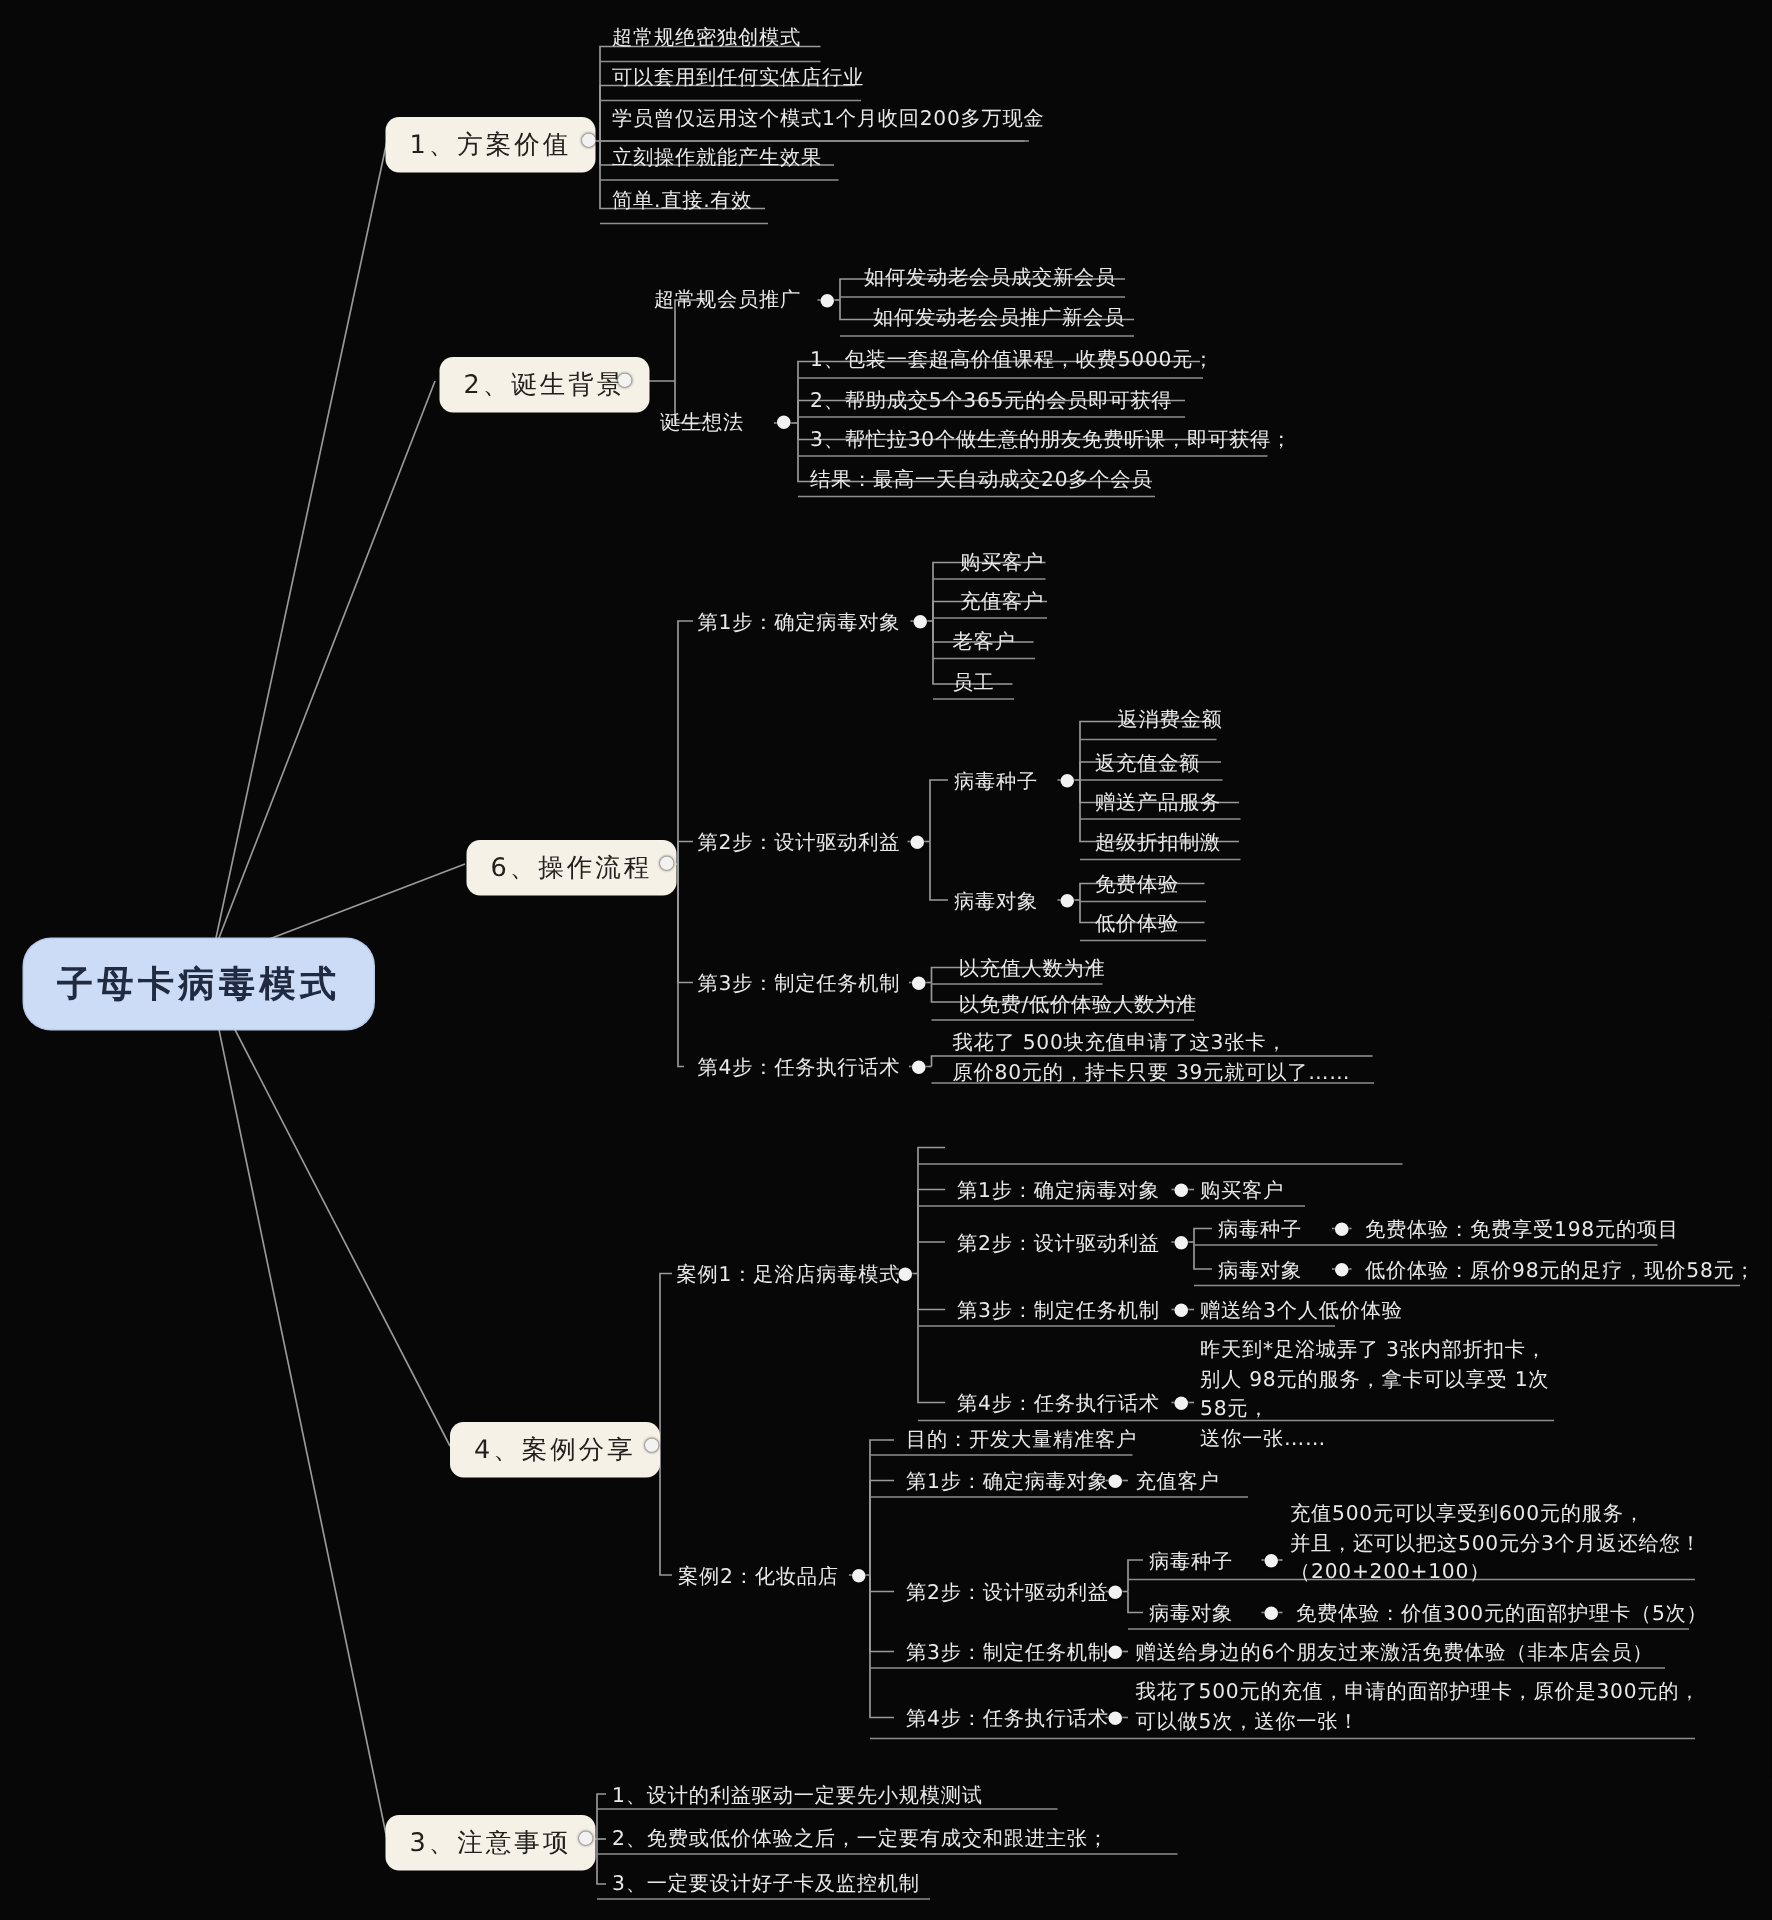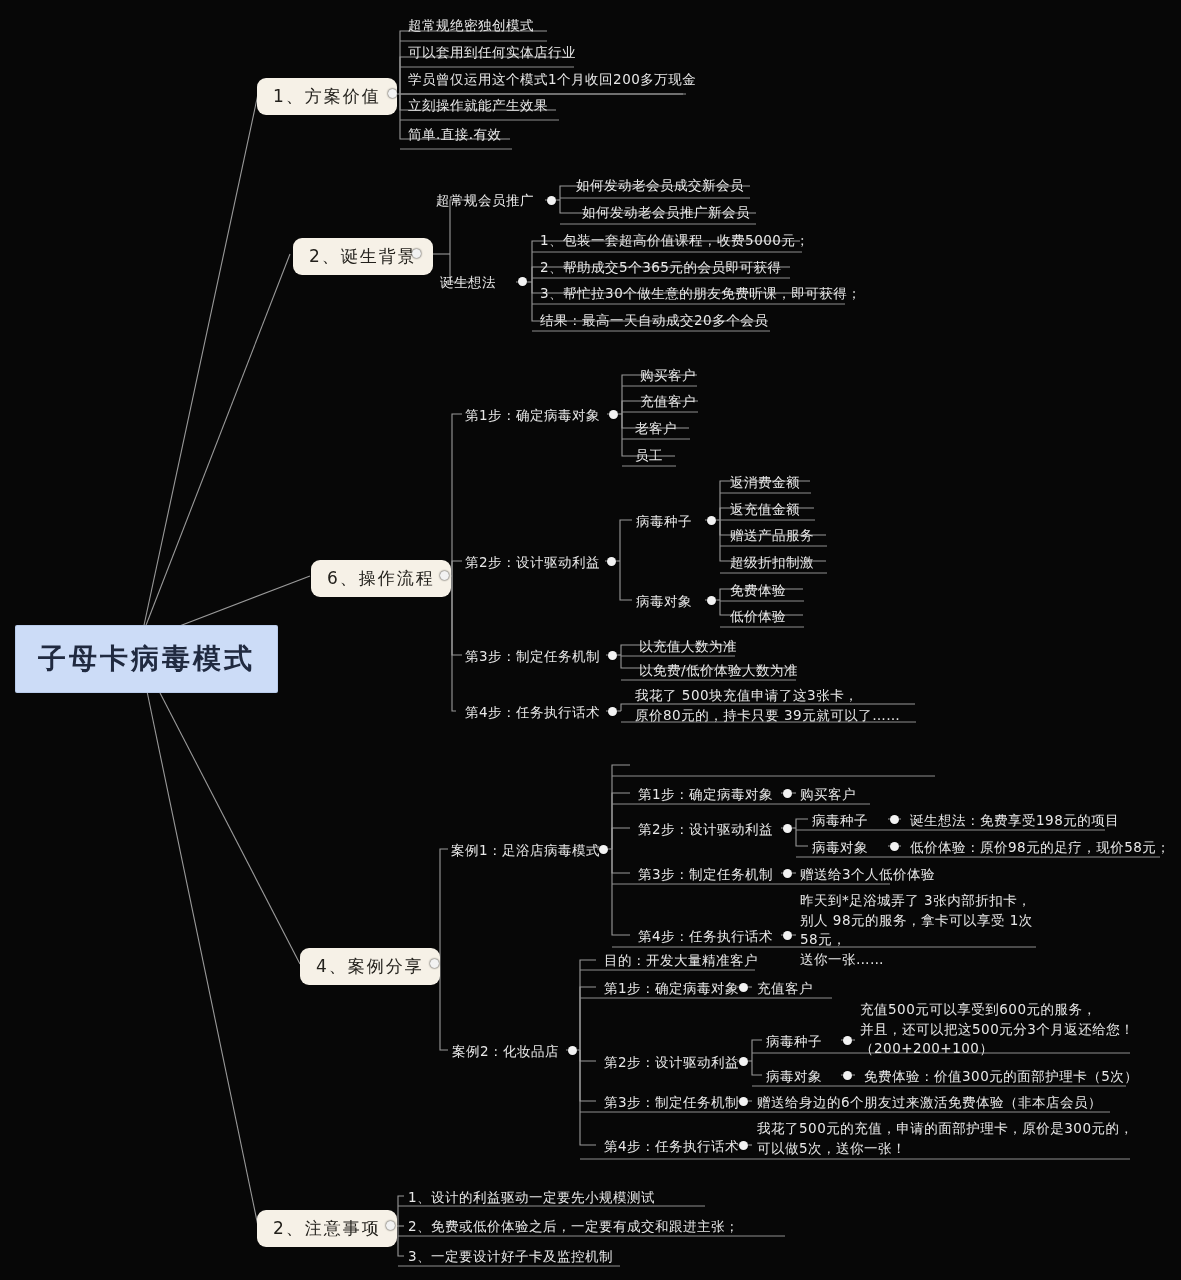--- a/index.html
+++ b/index.html
@@ -11,23 +11,23 @@
     font-family:"DejaVu Sans","Liberation Sans",sans-serif;
   }
   #wires{position:absolute;left:0;top:0;width:1181px;height:1280px;pointer-events:none;}
 
   
   .node{position:absolute;white-space:nowrap;}
 
   .root{
     background:#ccdcf7;
     color:#202a40;
-    border-radius:1px;
+    border-radius:18px;
     padding:14px 22px;
-    font-size:28px;
+    font-size:24px;
     letter-spacing:3px;
     font-weight:600;
     box-shadow:0 0 0 1px #b9cbea;
   }
 
   .lvl1{
     background:#f6f1e7;
     color:#23211c;
     border-radius:9px;
     padding:7px 16px;
@@ -247,21 +247,21 @@
   <div class="node lbl ul" style="left:636px;top:366px;">购买客户</div>
   <div class="node lbl ul" style="left:636px;top:392px;">充值客户</div>
   <div class="node lbl ul" style="left:631px;top:419px;">老客户</div>
   <div class="node lbl ul" style="left:631px;top:446px;">员工</div>
 
   <div class="node lbl" style="left:465px;top:553px;">第2步：设计驱动利益</div>
   <div class="dot" style="left:607px;top:557px;"></div>
 
   <div class="node lbl" style="left:636px;top:512px;">病毒种子</div>
   <div class="dot" style="left:707px;top:516px;"></div>
-  <div class="node lbl ul" style="left:726px;top:473px;">返消费金额</div>
+  <div class="node lbl ul" style="left:741px;top:473px;font-family:Liberation Mono, monospace;">返消费金额</div>
   <div class="node lbl ul" style="left:726px;top:500px;">返充值金额</div>
   <div class="node lbl ul" style="left:726px;top:526px;">赠送产品服务</div>
   <div class="node lbl ul" style="left:726px;top:553px;">超级折扣制激</div>
 
   <div class="node lbl" style="left:636px;top:592px;">病毒对象</div>
   <div class="dot" style="left:707px;top:596px;"></div>
   <div class="node lbl ul" style="left:726px;top:581px;">免费体验</div>
   <div class="node lbl ul" style="left:726px;top:607px;">低价体验</div>
 
   <div class="node lbl" style="left:465px;top:647px;">第3步：制定任务机制</div>
@@ -281,21 +281,21 @@
 
 
   <div class="node lbl ul" style="left:634px;top:785px;">第1步：确定病毒对象</div>
   <div class="dot" style="left:783px;top:789px;"></div>
   <div class="node lbl" style="left:800px;top:785px;">购买客户</div>
 
   <div class="node lbl ul" style="left:634px;top:820px;">第2步：设计驱动利益</div>
   <div class="dot" style="left:783px;top:824px;"></div>
   <div class="node lbl" style="left:812px;top:811px;">病毒种子</div>
   <div class="dot" style="left:890px;top:815px;"></div>
-  <div class="node lbl ul" style="left:906px;top:811px;">诞生想法：免费享受198元的项目</div>
+  <div class="node lbl ul" style="left:906px;top:811px;">免费体验：免费享受198元的项目</div>
   <div class="node lbl" style="left:812px;top:838px;">病毒对象</div>
   <div class="dot" style="left:890px;top:842px;"></div>
   <div class="node lbl ul" style="left:906px;top:838px;">低价体验：原价98元的足疗，现价58元；</div>
 
   <div class="node lbl ul" style="left:634px;top:865px;">第3步：制定任务机制</div>
   <div class="dot" style="left:783px;top:869px;"></div>
   <div class="node lbl" style="left:800px;top:865px;">赠送给3个人低价体验</div>
 
   <div class="node lbl ul" style="left:634px;top:927px;">第4步：任务执行话术</div>
   <div class="dot" style="left:783px;top:931px;"></div>
@@ -320,20 +320,20 @@
   <div class="node lbl ul" style="left:860px;top:1067px;">免费体验：价值300元的面部护理卡（5次）</div>
 
   <div class="node lbl ul" style="left:600px;top:1093px;">第3步：制定任务机制</div>
   <div class="dot" style="left:739px;top:1097px;"></div>
   <div class="node lbl" style="left:757px;top:1093px;">赠送给身边的6个朋友过来激活免费体验（非本店会员）</div>
 
   <div class="node lbl ul" style="left:600px;top:1137px;">第4步：任务执行话术</div>
   <div class="dot" style="left:739px;top:1141px;"></div>
   <div class="node lbl ml" style="left:757px;top:1119px;width:380px;">我花了500元的充值，申请的面部护理卡，原价是300元的，<br>可以做5次，送你一张！</div>
 
-  <div class="node lvl1" style="left:257px;top:1210px;">2、注意事项</div>
+  <div class="node lvl1" style="left:257px;top:1210px;">3、注意事项</div>
   <div class="dot" style="left:386px;top:1221px;"></div>
 
   <div class="node lbl ul" style="left:404px;top:1188px;">1、设计的利益驱动一定要先小规模测试</div>
   <div class="node lbl ul" style="left:404px;top:1217px;">2、免费或低价体验之后，一定要有成交和跟进主张；</div>
   <div class="node lbl ul" style="left:404px;top:1247px;">3、一定要设计好子卡及监控机制</div>
 
 </div>
 
 </body></html>

